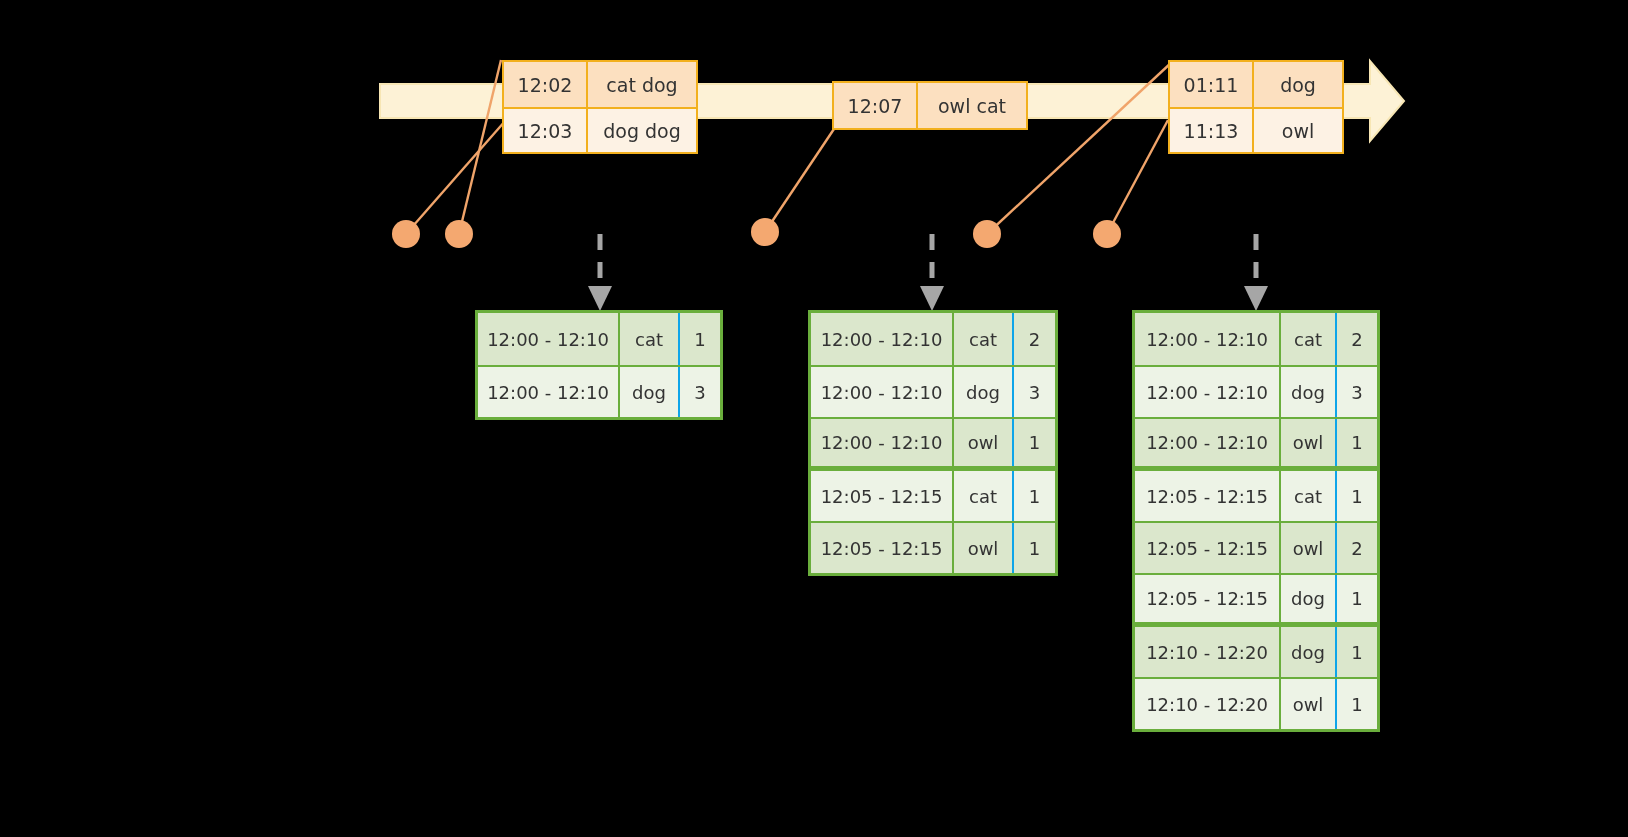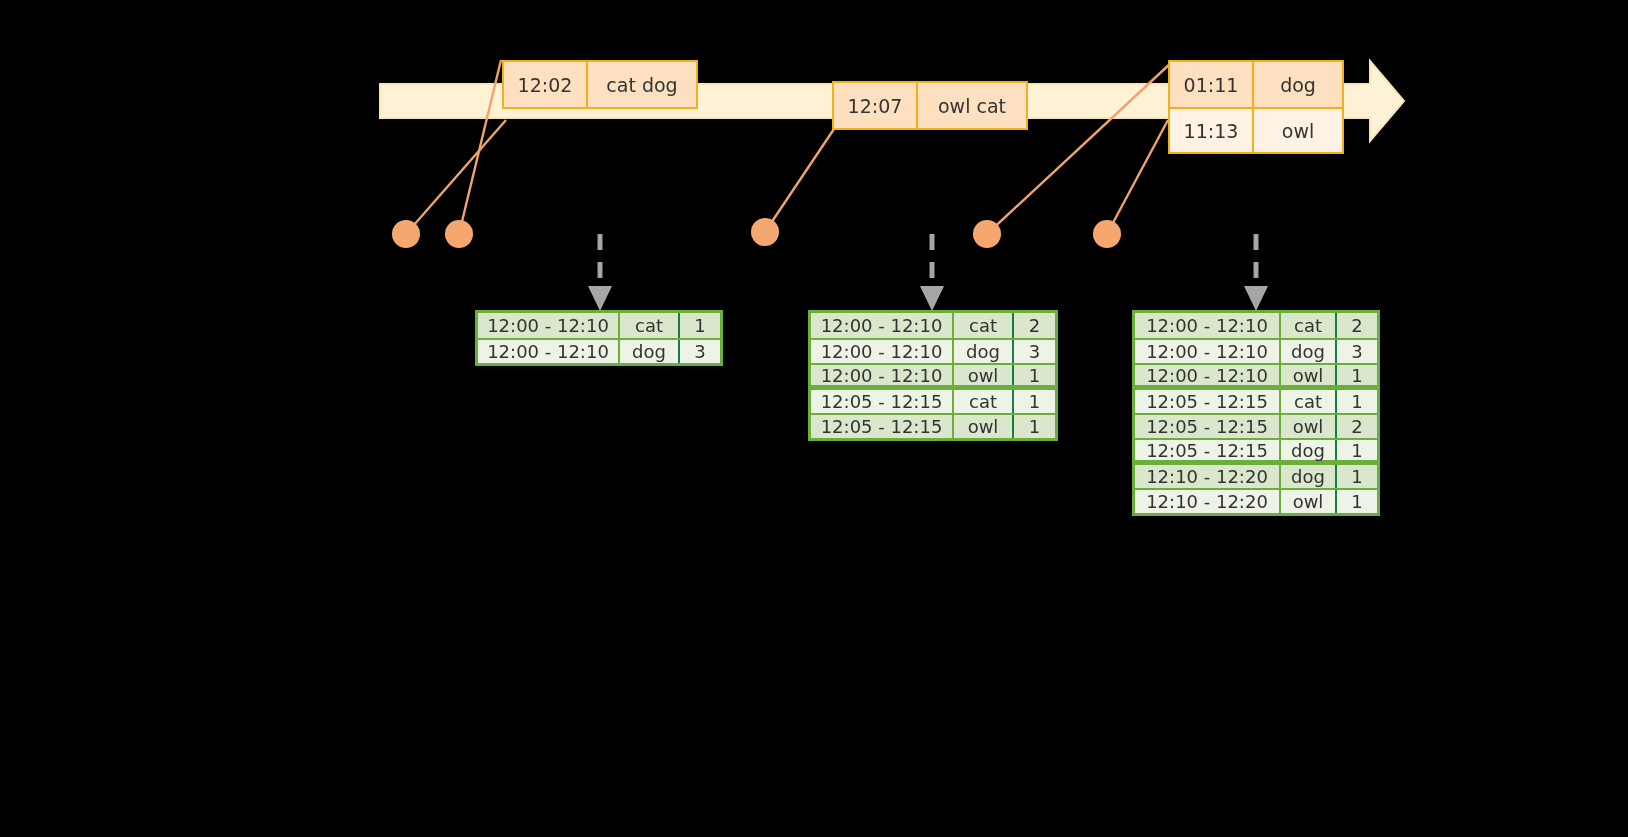--- a/index.html
+++ b/index.html
@@ -70,42 +70,42 @@
   
   .result-table {
     position: absolute;
     border: 3px solid #6aae3c;
     box-sizing: border-box;
     background: #eaf2e2;
     z-index: 4;
   }
   .rt-row {
     display: flex;
-    height: 25px;
+    height: 52px;
     box-sizing: border-box;
   }
   .rt-row + .rt-row {
     border-top: 2px solid #6aae3c;
   }
   .rt-row.group-end {
     border-bottom: 3px solid #6aae3c;
   }
   .rt-cell {
     display: flex;
     align-items: center;
     justify-content: center;
     font-size: 18px;
     color: #333333;
     box-sizing: border-box;
     white-space: nowrap;
   }
   .rt-row.odd .rt-cell { background: #dbe7cc; }
   .rt-row.even .rt-cell { background: #edf3e6; }
   .rt-cell.window { flex: 0 0 auto; border-right: 2px solid #6aae3c; }
-  .rt-cell.word   { flex: 0 0 auto; border-right: 2px solid #15803d; }
+  .rt-cell.word   { flex: 0 0 auto; border-right: 2px solid #0ea5e9; }
   .rt-cell.count  { flex: 1 1 auto; }
 </style>
 </head>
 <body>
 
 <div id="stage">
 
   <svg id="svg-layer" viewBox="0 0 1628 837" xmlns="http://www.w3.org/2000/svg">
 
     <g>
@@ -138,20 +138,24 @@
       <polygon points="920,286 944,286 932,311"></polygon>
       <polygon points="1244,286 1268,286 1256,311"></polygon>
     </g>
   </svg>
 
   <div class="event-box" style="left:502px; top:60px; width:196px;">
     <div class="event-row shade">
       <div class="ev-time">12:02</div>
       <div class="ev-words">cat dog</div>
     </div>
+    <div class="event-row">
+      <div class="ev-time">12:03</div>
+      <div class="ev-words">dog dog</div>
+    </div>
   </div>
 
   <div class="event-box" style="left:820px; top:81px; width:196px;margin-left:12px;">
     <div class="event-row shade">
       <div class="ev-time">12:07</div>
       <div class="ev-words">owl cat</div>
     </div>
   </div>
 
   <div class="event-box" style="left:1168px; top:60px; width:176px;">

